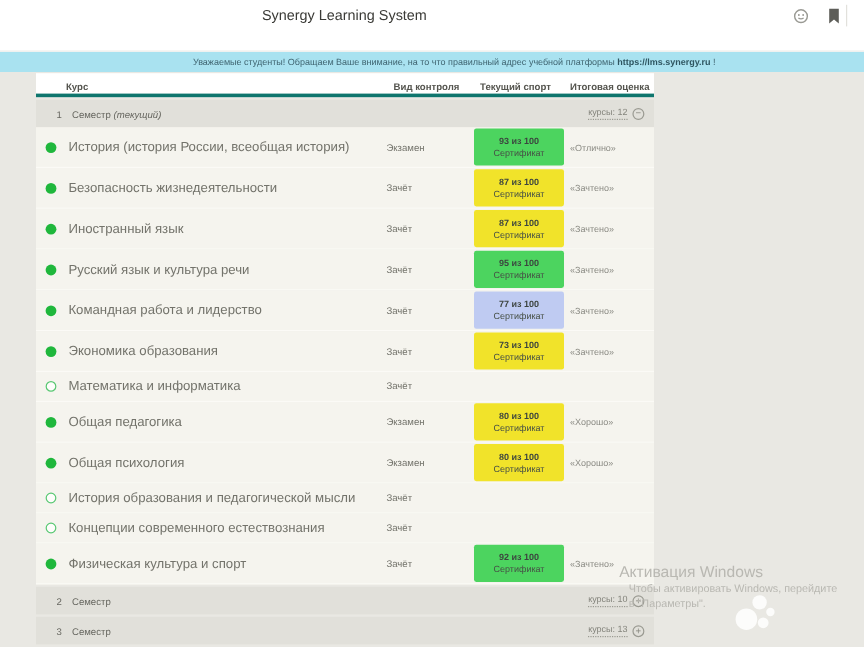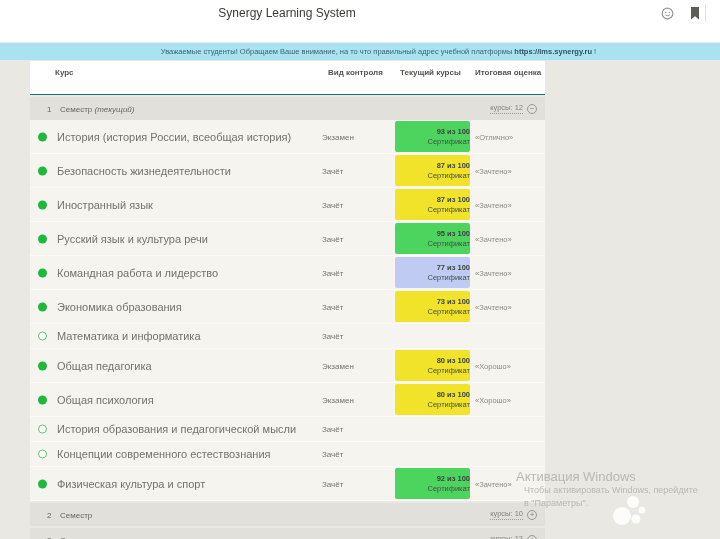--- a/index.html
+++ b/index.html
@@ -26,21 +26,21 @@
   
   .banner {
     height:17px; background:#a9e2f0; display:flex; align-items:center; justify-content:center;
     font-size:7.5px; color:#3f6470; white-space:nowrap;padding-left:37px;
   }
   .banner b { font-weight:bold; color:#2e5560; margin:0 2px; }
 
   
   .table-wrap { width:515px; margin:1px 0 0 30px; }
   .thead {
-    position:relative; height:34px; background:#ffffff; border-bottom:1px solid #0f766e;
+    position:relative; height:20px; background:#ffffff; border-bottom:3px solid #0f766e;
   }
   .thead span {
     position:absolute; top:7px; font-size:8px; font-weight:bold; color:#55554f; white-space:nowrap;
   }
   .h-course  { left:25px; }
   .h-control { left:298px; }
   .h-score   { left:370px; }
   .h-grade   { left:445px; }
 
   .sem-row {
@@ -74,21 +74,21 @@
   .c-name {
     position:absolute; left:27px; top:50%; transform:translateY(-50%);
     font-size:11px; color:#73736b; white-space:nowrap;
   }
   .c-control {
     position:absolute; left:292px; top:50%; transform:translateY(-50%);
     font-size:8px; color:#73736b; white-space:nowrap;
   }
   .badge {
     position:absolute; left:365px; top:1px; bottom:1px; width:75px; border-radius:2px;
-    display:flex; flex-direction:column; align-items:flex-end; justify-content:center; gap:1px;
+    display:flex; flex-direction:column; align-items:center; justify-content:center; gap:1px;
   }
   .badge .score { font-size:7.5px; font-weight:bold; color:#3c443f; }
   .badge .cert  { font-size:7.5px; color:#475046; }
   .badge-green  { background:#4cd45f; }
   .badge-yellow { background:#f1e32a; }
   .badge-blue   { background:#bfcbf2; }
   .c-grade {
     position:absolute; left:445px; top:50%; transform:translateY(-50%);
     font-size:7.5px; color:#8b8b84; white-space:nowrap;
   }
@@ -129,21 +129,21 @@
 <div class="banner">
   <span>Уважаемые студенты! Обращаем Ваше внимание, на то что правильный адрес учебной платформы</span>
   <b>https://lms.synergy.ru</b>
   <span>!</span>
 </div>
 
 <div class="table-wrap">
   <div class="thead">
     <span class="h-course">Курс</span>
     <span class="h-control">Вид контроля</span>
-    <span class="h-score">Текущий курсы</span>
+    <span class="h-score">Текущий спорт</span>
     <span class="h-grade">Итоговая оценка</span>
   </div>
   <div id="tbody">
       <div class="sem-row">
     <span class="sem-num">1</span>
     <span class="sem-label">
       <span>Семестр</span>
       <span class="sem-note">(текущий)</span>
     </span>
     <span class="sem-right">

